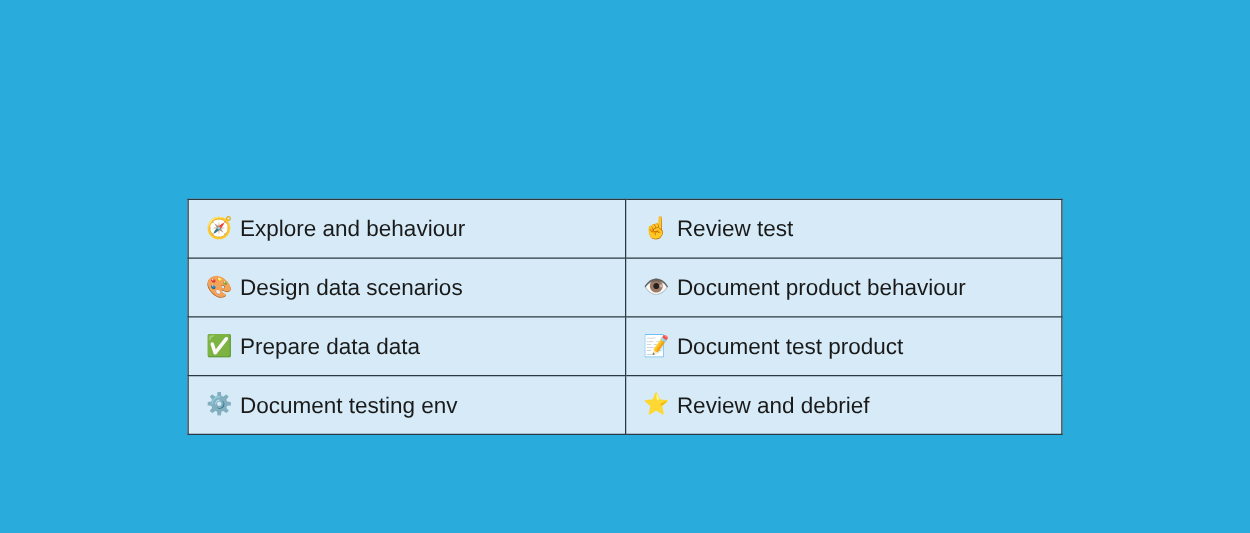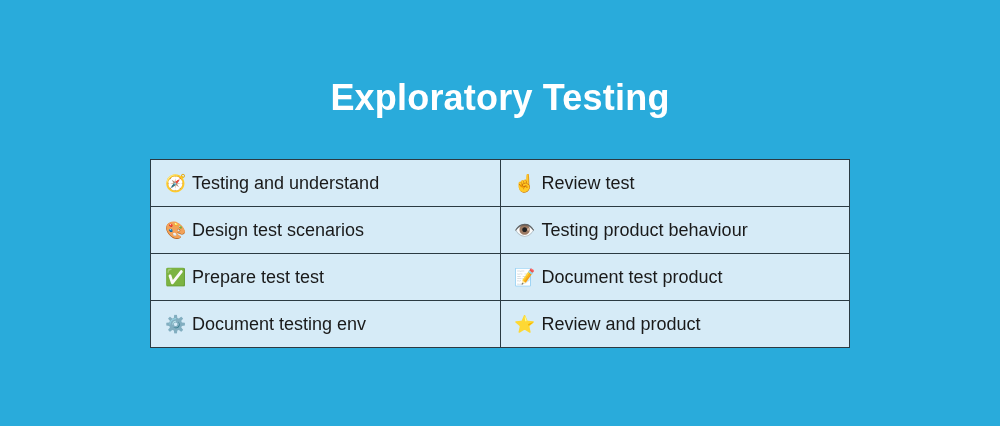--- a/index.html
+++ b/index.html
@@ -69,76 +69,75 @@
   }
   .cell-label {
     flex: 0 1 auto;
   }
 </style>
 </head>
 <body>
 
 <div class="slide">
 
-  <div class="title">Exploratory Testing</div>
 
   <table class="task-table">
     <tbody>
       <tr>
         <td>
           <span class="cell-inner">
             <span class="cell-icon">🧭</span>
-            <span class="cell-label">Testing and understand</span>
+            <span class="cell-label">Explore and behaviour</span>
           </span>
         </td>
         <td>
           <span class="cell-inner">
             <span class="cell-icon">☝️</span>
             <span class="cell-label">Review test</span>
           </span>
         </td>
       </tr>
       <tr>
         <td>
           <span class="cell-inner">
             <span class="cell-icon">🎨</span>
-            <span class="cell-label">Design test scenarios</span>
+            <span class="cell-label">Design data scenarios</span>
           </span>
         </td>
         <td>
           <span class="cell-inner">
             <span class="cell-icon">👁️</span>
-            <span class="cell-label">Testing product behaviour</span>
+            <span class="cell-label">Document product behaviour</span>
           </span>
         </td>
       </tr>
       <tr>
         <td>
           <span class="cell-inner">
             <span class="cell-icon">✅</span>
-            <span class="cell-label">Prepare test test</span>
+            <span class="cell-label">Prepare data data</span>
           </span>
         </td>
         <td>
           <span class="cell-inner">
             <span class="cell-icon">📝</span>
             <span class="cell-label">Document test product</span>
           </span>
         </td>
       </tr>
       <tr>
         <td>
           <span class="cell-inner">
             <span class="cell-icon">⚙️</span>
             <span class="cell-label">Document testing env</span>
           </span>
         </td>
         <td>
           <span class="cell-inner">
             <span class="cell-icon">⭐</span>
-            <span class="cell-label">Review and product</span>
+            <span class="cell-label">Review and debrief</span>
           </span>
         </td>
       </tr>
     </tbody>
   </table>
 
 </div>
 
 </body></html>

